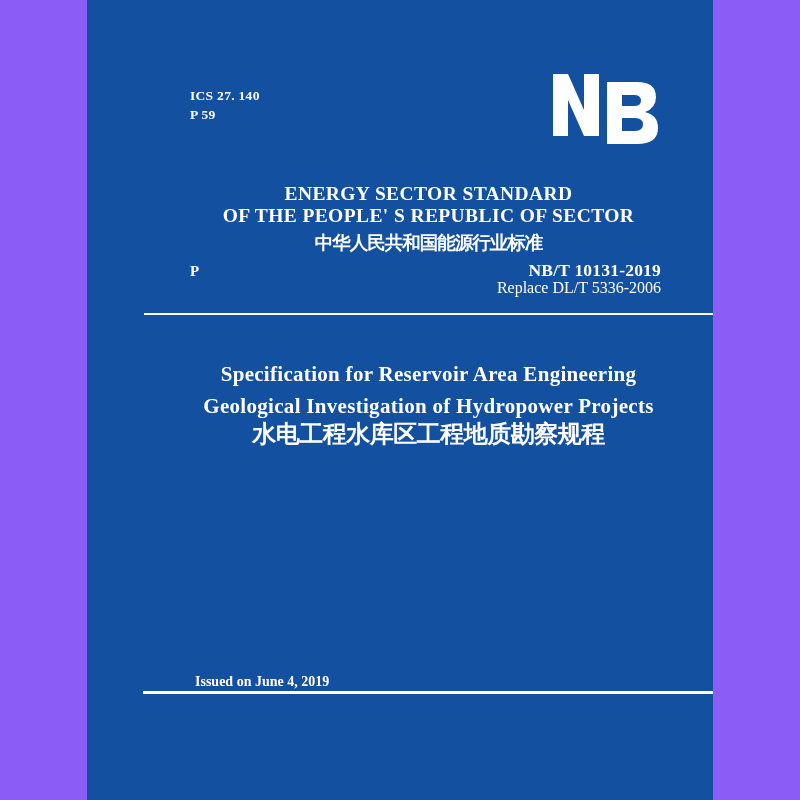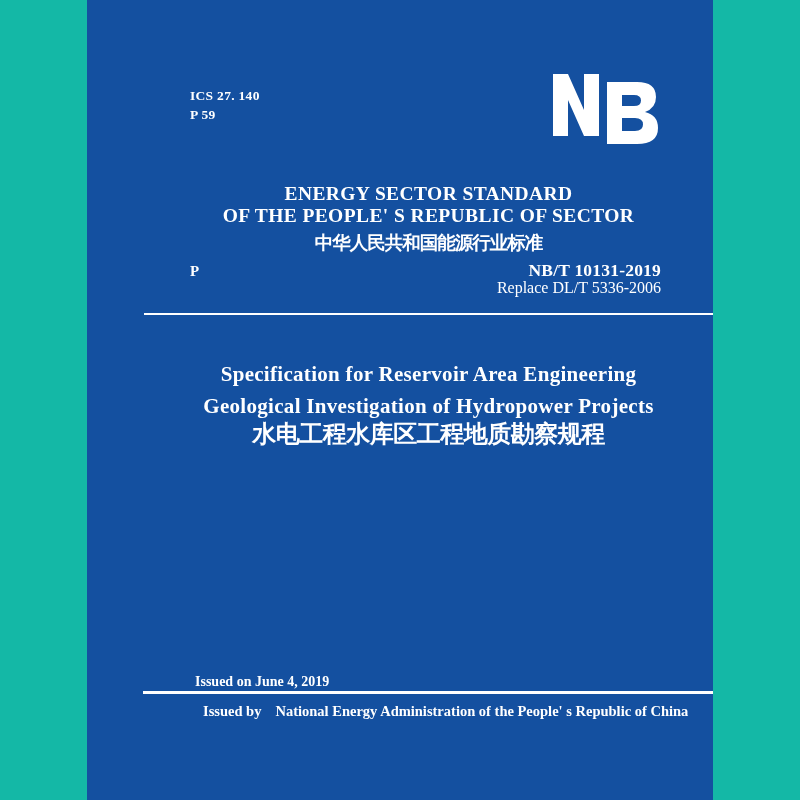--- a/index.html
+++ b/index.html
@@ -1,19 +1,19 @@
 <!DOCTYPE html>
 <html><head>
 <meta charset="utf-8">
 <style>
   html,body{margin:0;padding:0;}
   .canvas{
     position:relative;
     width:800px;height:800px;
-    background:#14b8a6;
+    background:#8b5cf6;
     overflow:hidden;
     font-family:"Liberation Serif","DejaVu Serif",serif;
   }
   .page{
     position:absolute;
     left:87px;top:0;
     width:626px;height:800px;
     background:#1450a0;
     color:#ffffff;
   }
@@ -114,18 +114,15 @@
     <div class="content title-en" style="top:362px">Specification for Reservoir Area Engineering</div>
 
     <div class="content title-cn" style="top:418px">水电工程水库区工程地质勘察规程</div>
 
     <div class="dates-row">
       <span>Issued on June 4, 2019</span>
     </div>
 
     <div class="rule rule-bottom"></div>
 
-    <div class="issued-by-row">
-      <span>Issued by</span><span class="gap"></span><span>National Energy Administration of the People' s Republic of China</span>
-    </div>
 
   </div>
 </div>
 
 </body></html>

